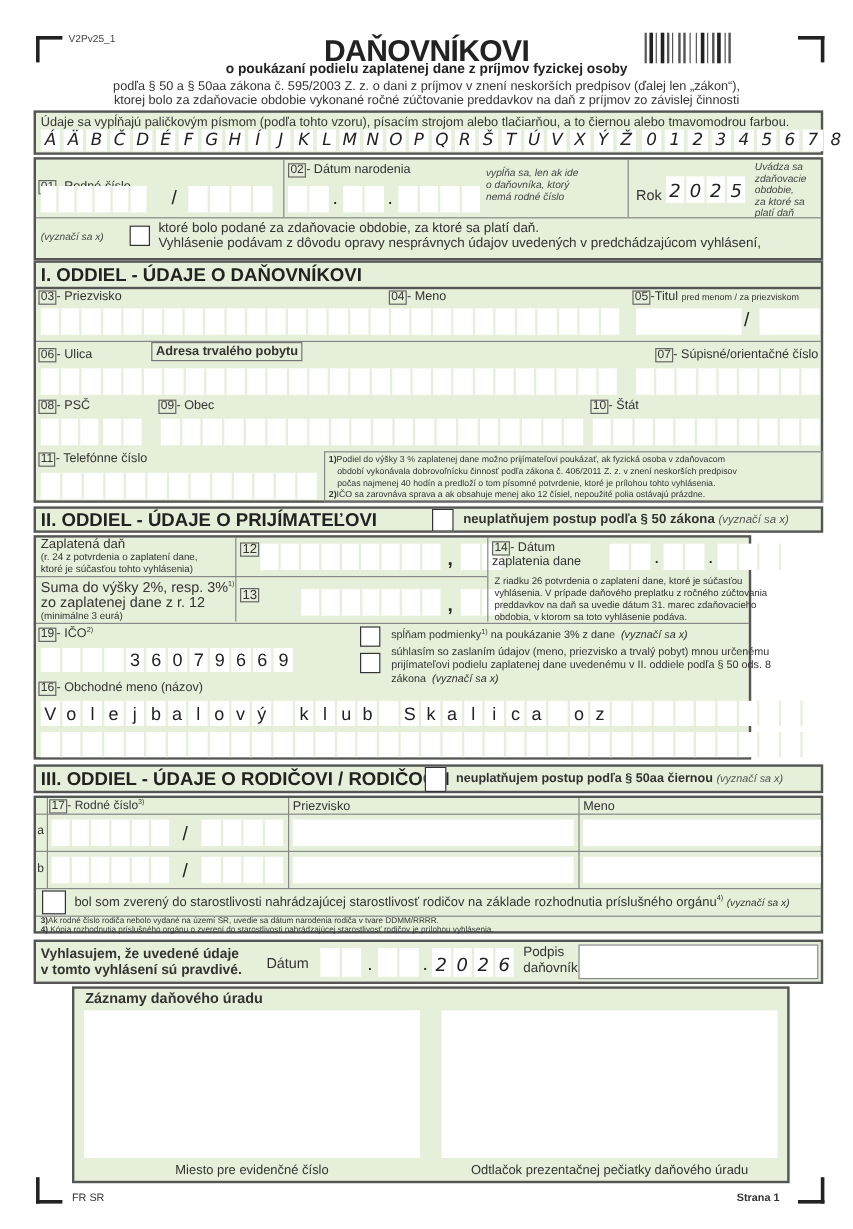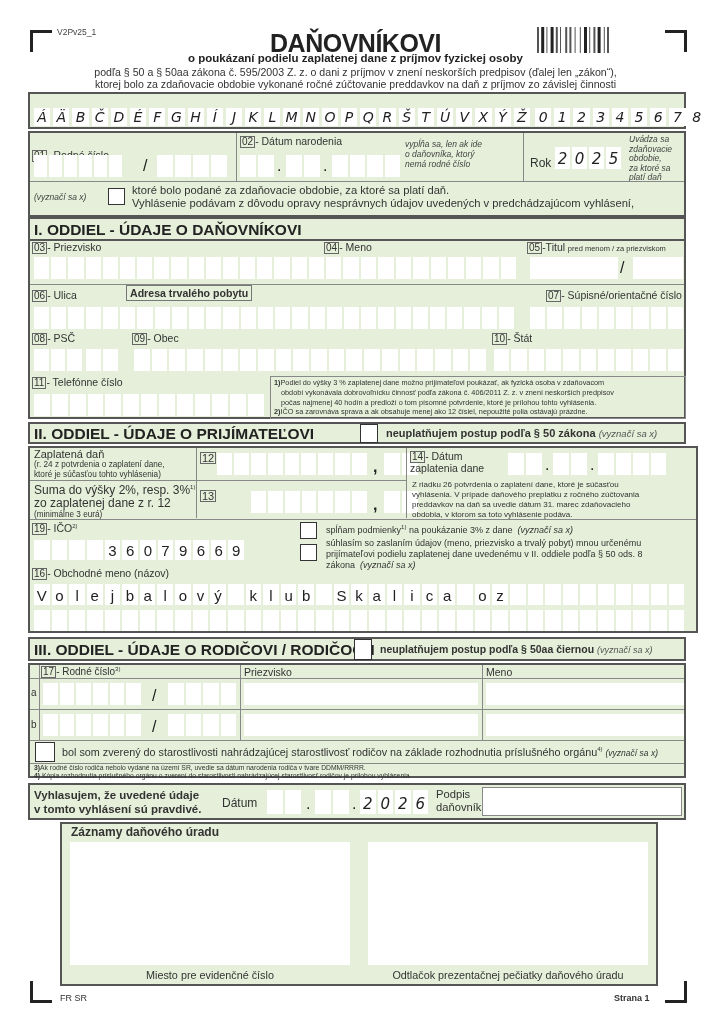--- a/index.html
+++ b/index.html
@@ -52,20 +52,21 @@
     <rect x="56.40000000000002" y="0" width="2" height="26" fill="#555"></rect>
     <rect x="60.60000000000002" y="0" width="3" height="26" fill="#222"></rect>
     <rect x="66.80000000000001" y="0" width="1" height="26" fill="#555"></rect>
     <rect x="70" y="0" width="2" height="26" fill="#555"></rect>
   </svg>
 <div class="abs" style="left:0;width:711px;top:52px;text-align:center;font-size:11.5px;font-weight:bold;color:#222">o poukázaní podielu zaplatenej dane z príjmov fyzickej osoby</div>
 <div class="abs" style="left:0;width:711px;top:66px;text-align:center;font-size:10.6px;color:#333">podľa § 50 a § 50aa zákona č. 595/2003 Z. z. o dani z príjmov v znení neskorších predpisov (ďalej len „zákon“),</div>
 <div class="abs" style="left:0;width:711px;top:78px;text-align:center;font-size:10.6px;color:#333">ktorej bolo za zdaňovacie obdobie vykonané ročné zúčtovanie preddavkov na daň z príjmov zo závislej činnosti</div>
 
 <div class="panel" style="left:28px;top:92px;width:658px;height:37px">
+  <div class="abs" style="left:4px;top:2px;font-size:10.6px;color:#333;white-space:nowrap">Údaje sa vypĺňajú paličkovým písmom (podľa tohto vzoru), písacím strojom alebo tlačiarňou, a to čiernou alebo tmavomodrou farbou.</div>
   <div class="abs" id="sample-letters" style="left:4px;top:14px;display:flex;gap:3px">
       <span style="display: inline-block; width: 16.2px; height: 18px; background: rgb(255, 255, 255); text-align: center; font-style: italic; font-size: 14px; line-height: 18px; color: rgb(34, 34, 34); font-family: &quot;DejaVu Sans&quot;, sans-serif;">Á</span>
       <span style="display: inline-block; width: 16.2px; height: 18px; background: rgb(255, 255, 255); text-align: center; font-style: italic; font-size: 14px; line-height: 18px; color: rgb(34, 34, 34); font-family: &quot;DejaVu Sans&quot;, sans-serif;">Ä</span>
       <span style="display: inline-block; width: 16.2px; height: 18px; background: rgb(255, 255, 255); text-align: center; font-style: italic; font-size: 14px; line-height: 18px; color: rgb(34, 34, 34); font-family: &quot;DejaVu Sans&quot;, sans-serif;">B</span>
       <span style="display: inline-block; width: 16.2px; height: 18px; background: rgb(255, 255, 255); text-align: center; font-style: italic; font-size: 14px; line-height: 18px; color: rgb(34, 34, 34); font-family: &quot;DejaVu Sans&quot;, sans-serif;">Č</span>
       <span style="display: inline-block; width: 16.2px; height: 18px; background: rgb(255, 255, 255); text-align: center; font-style: italic; font-size: 14px; line-height: 18px; color: rgb(34, 34, 34); font-family: &quot;DejaVu Sans&quot;, sans-serif;">D</span>
       <span style="display: inline-block; width: 16.2px; height: 18px; background: rgb(255, 255, 255); text-align: center; font-style: italic; font-size: 14px; line-height: 18px; color: rgb(34, 34, 34); font-family: &quot;DejaVu Sans&quot;, sans-serif;">É</span>
       <span style="display: inline-block; width: 16.2px; height: 18px; background: rgb(255, 255, 255); text-align: center; font-style: italic; font-size: 14px; line-height: 18px; color: rgb(34, 34, 34); font-family: &quot;DejaVu Sans&quot;, sans-serif;">F</span>
       <span style="display: inline-block; width: 16.2px; height: 18px; background: rgb(255, 255, 255); text-align: center; font-style: italic; font-size: 14px; line-height: 18px; color: rgb(34, 34, 34); font-family: &quot;DejaVu Sans&quot;, sans-serif;">G</span>
       <span style="display: inline-block; width: 16.2px; height: 18px; background: rgb(255, 255, 255); text-align: center; font-style: italic; font-size: 14px; line-height: 18px; color: rgb(34, 34, 34); font-family: &quot;DejaVu Sans&quot;, sans-serif;">H</span>
@@ -336,21 +337,21 @@
     <div style="white-space:nowrap"><b>2)</b><span>IČO sa zarovnáva sprava a ak obsahuje menej ako 12 čísiel, nepoužité polia ostávajú prázdne.</span></div>
   </div>
 </div>
 
 <div class="panel" style="left:28px;top:422px;width:658px;height:22px">
   <div class="hdr" style="left:4px;top:1px">II. ODDIEL - ÚDAJE O PRIJÍMATEĽOVI</div>
   <div class="chk" style="left:330px;top:0px;height:19px;width:18px"></div>
   <div class="abs" style="left:356px;top:3px;font-size:11px;white-space:nowrap"><b>neuplatňujem postup podľa § 50 zákona</b> <span class="it" style="font-size:9.5px;color:#555">(vyznačí sa x)</span></div>
 </div>
 
-<div class="panel" style="left:28px;top:446px;width:670px;height:187px">
+<div class="panel" style="left:28px;top:446px;width:598px;height:187px">
   <div class="abs" style="left:4px;top:1px;font-size:11px;line-height:11px">
     <div>Zaplatená daň</div>
     <div style="font-size:8.2px;line-height:10px">(r. 24 z potvrdenia o zaplatení dane,</div>
     <div style="font-size:8.2px;line-height:9px">ktoré je súčasťou tohto vyhlásenia)</div>
   </div>
   <div class="vline" style="left:166px;top:0;height:70px"></div>
   <div class="abs" style="left:170px;top:4px"><span class="boxnum" style="font-size:11px">12</span></div>
   <div class="comb" id="tax12" style="left:187px;top:5px;width:150px;height:22px">
       <div class="cell" style="flex: 1 1 0%;"></div>
       <div class="cell" style="flex: 1 1 0%;"></div>

